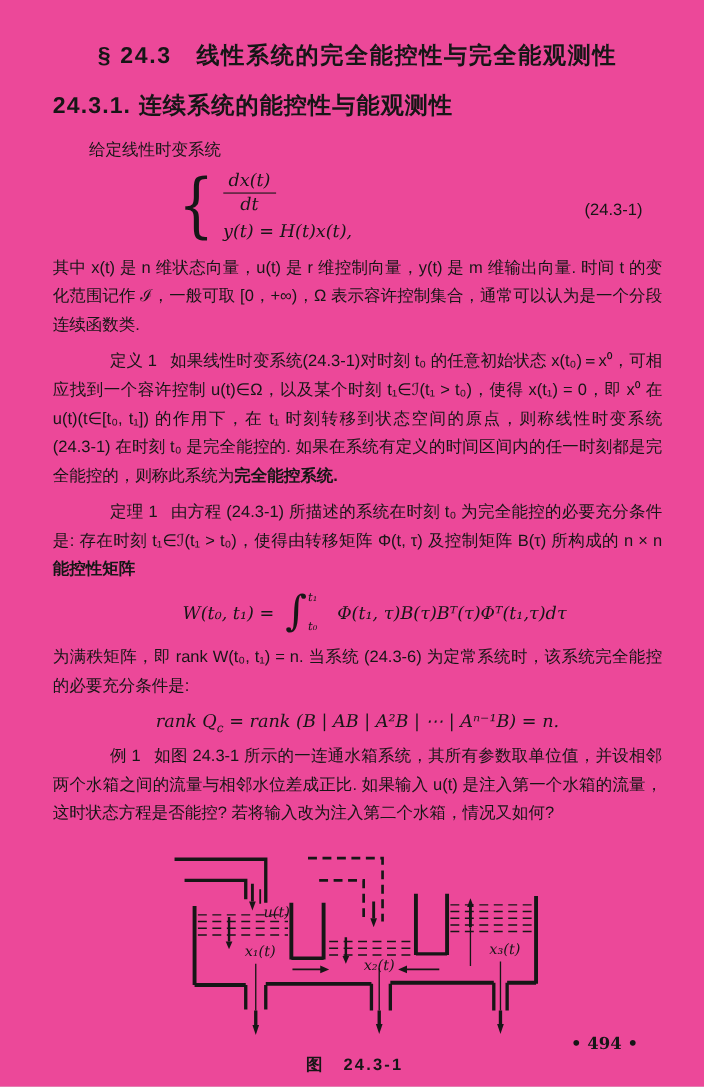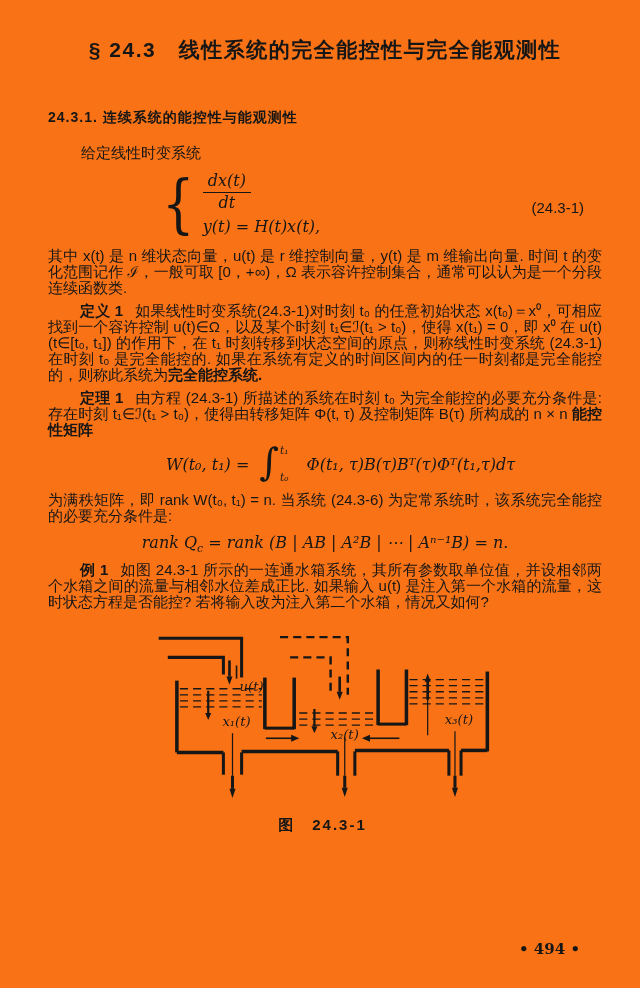--- a/index.html
+++ b/index.html
@@ -1,43 +1,43 @@
 <!DOCTYPE html>
 <html><head>
 <meta charset="utf-8">
 <style>
   html,body{margin:0;padding:0;background:#d8d8d8;}
   .page{
-    position:relative;width:640px;height:988px;background:#f97316;
+    position:relative;width:640px;height:988px;background:#ec4899;
     font-family:"Liberation Sans",sans-serif;color:#161616;overflow:hidden;
     margin:0 auto;
   }
   .content{position:absolute;left:48px;top:0;width:554px;}
   .h1{
     text-align:center;font-size:21px;font-weight:bold;padding-top:36px;
     letter-spacing:1.5px;margin:0;
   }
-  .h2{font-size:14px;font-weight:bold;margin:45px 0 0 0;letter-spacing:1px;}
+  .h2{font-size:21px;font-weight:bold;margin:18px 0 0 0;letter-spacing:1px;}
   .intro{font-size:15px;margin:17px 0 0 33px;}
   .mathfont{font-family:"DejaVu Serif",serif;font-style:italic;}
   
   .eqsys{position:relative;display:flex;align-items:center;margin:4px 0 2px 110px;height:74px;}
   .brace{font-size:64px;font-weight:200;line-height:1;font-style:normal;
     font-family:"DejaVu Serif",serif;transform:scaleX(.8);}
   .eqcol{display:flex;flex-direction:column;margin-left:4px;font-size:16px;row-gap:5px;}
   .eqrow{display:flex;align-items:center;white-space:nowrap;}
   .frac{display:inline-flex;flex-direction:column;text-align:center;margin-right:6px;}
   .frac .num{border-bottom:1.4px solid #161616;padding:0 5px 1px 5px;line-height:1.15;}
   .frac .den{line-height:1.2;}
   .eqnum{position:absolute;right:18px;top:32px;font-size:15px;font-style:normal;
     font-family:"Liberation Sans",sans-serif;}
   
-  .p{font-size:15px;line-height:16px;text-align:justify;margin:7px 0 0 0;}
+  .p{font-size:15px;line-height:26px;text-align:justify;margin:7px 0 0 0;}
   .indent{text-indent:32px;}
-  .lead{font-weight:bold;margin-right:12px;}
+  .lead{font-weight:normal;margin-right:12px;margin-left:20px;}
   .boldtail{font-weight:bold;}
   
   .eqW{display:flex;align-items:center;margin:5px 0 1px 118px;font-size:16px;white-space:nowrap;}
   .int{font-size:38px;line-height:1;font-style:normal;margin:0 1px 4px 10px;}
   .lims{display:flex;flex-direction:column;justify-content:space-between;height:42px;
     font-size:10.5px;margin-right:18px;}
   .lims .up{transform:translateY(1px);}
   .lims .lo{transform:translateY(-2px);}
   
   .eqRank{text-align:center;font-size:16px;margin:9px 0 1px 0;white-space:nowrap;}

